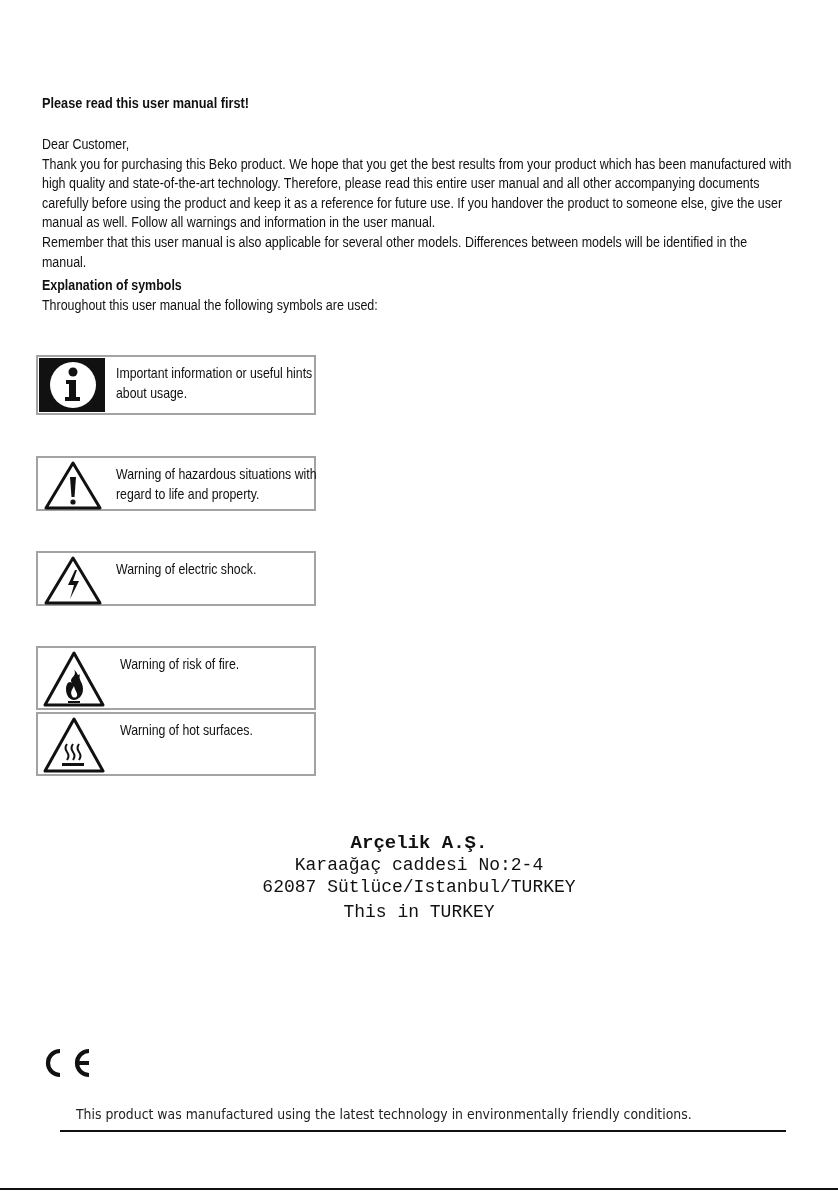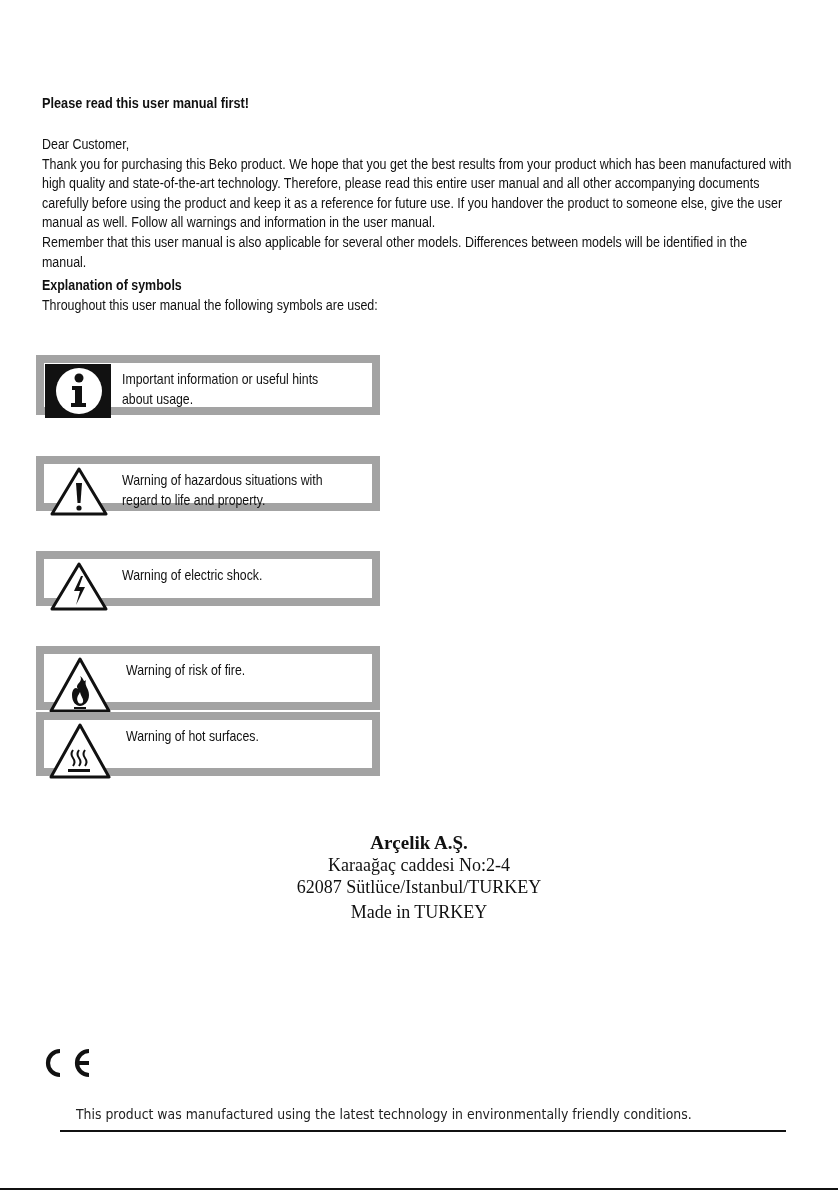--- a/index.html
+++ b/index.html
@@ -2,25 +2,25 @@
 <html><head>
 <meta charset="utf-8">
 <style>
   html, body { margin: 0; padding: 0; background: #ffffff; }
   body { width: 838px; height: 1191px; position: relative; overflow: hidden; color: #111; }
   .heading { position: absolute; left: 42px; top: 94px; font-family: "Liberation Sans", sans-serif; font-size: 15.5px; font-weight: bold; transform: scaleX(0.82); transform-origin: left top; white-space: nowrap; }
   .body-text { position: absolute; left: 42px; top: 134px; width: 915px; font-family: "Liberation Sans", sans-serif; font-size: 15.2px; line-height: 19.6px; transform: scaleX(0.82); transform-origin: left top; }
   .body-text p { margin: 0; }
   .sub-heading { font-weight: bold; }
 
-  .symbol-box { position: absolute; left: 36px; width: 344px; border: 8px solid #a3a3a3; box-sizing: border-box; background: #fff; }
+  .symbol-box { position: absolute; left: 36px; width: 280px; border: 2px solid #a3a3a3; box-sizing: border-box; background: #fff; }
   .symbol-icon { position: absolute; left: 4px; top: 2px; }
   .symbol-text { position: absolute; left: 78px; top: 6px; font-family: "Liberation Sans", sans-serif; font-size: 15px; line-height: 19.6px; transform: scaleX(0.82); transform-origin: left top; white-space: nowrap; }
 
-  .company { position: absolute; left: 0; width: 838px; text-align: center; font-family: Liberation Serif, serif; }
+  .company { position: absolute; left: 0; width: 838px; text-align: center; font-family: Liberation Mono, monospace; }
   .company-name { top: 832px; font-size: 19px; font-weight: bold; }
   .company-addr1 { top: 855px; font-size: 18px; }
   .company-addr2 { top: 877px; font-size: 18px; }
   .company-made { top: 902px; font-size: 18px; }
   .company span { display: inline-block; }
 
   .ce-mark { position: absolute; left: 45px; top: 1048px; }
   .footer-text { position: absolute; left: 76px; top: 1106px; font-family: "DejaVu Sans", sans-serif; font-size: 14.5px; color: #222; transform: scaleX(0.86); transform-origin: left top; white-space: nowrap; }
   .footer-rule { position: absolute; left: 60px; top: 1130px; width: 726px; height: 2px; background: #111; }
   .page-rule { position: absolute; left: 0; top: 1188px; width: 838px; height: 2px; background: #111; }
@@ -105,21 +105,21 @@
       </svg>
     </div>
     <div class="symbol-text" style="left:82px;">
       <div>Warning of hot surfaces.</div>
     </div>
   </div>
 
   <div class="company company-name"><span>Arçelik A.Ş.</span></div>
   <div class="company company-addr1"><span>Karaağaç caddesi No:2-4</span></div>
   <div class="company company-addr2"><span>62087 Sütlüce/Istanbul/TURKEY</span></div>
-  <div class="company company-made"><span>Made in TURKEY</span></div>
+  <div class="company company-made"><span>This in TURKEY</span></div>
 
   <div class="ce-mark">
     <svg width="62" height="30" viewBox="0 0 62 30">
       <path d="M15 3 A12 12 0 0 0 15 27" fill="none" stroke="#111" stroke-width="4.2"></path>
       <path d="M44 3 A12 12 0 0 0 44 27" fill="none" stroke="#111" stroke-width="4.2"></path>
       <path d="M34 15 h10" stroke="#111" stroke-width="4"></path>
     </svg>
   </div>
 
   <div class="footer-text">This product was manufactured using the latest technology in environmentally friendly conditions.</div>

